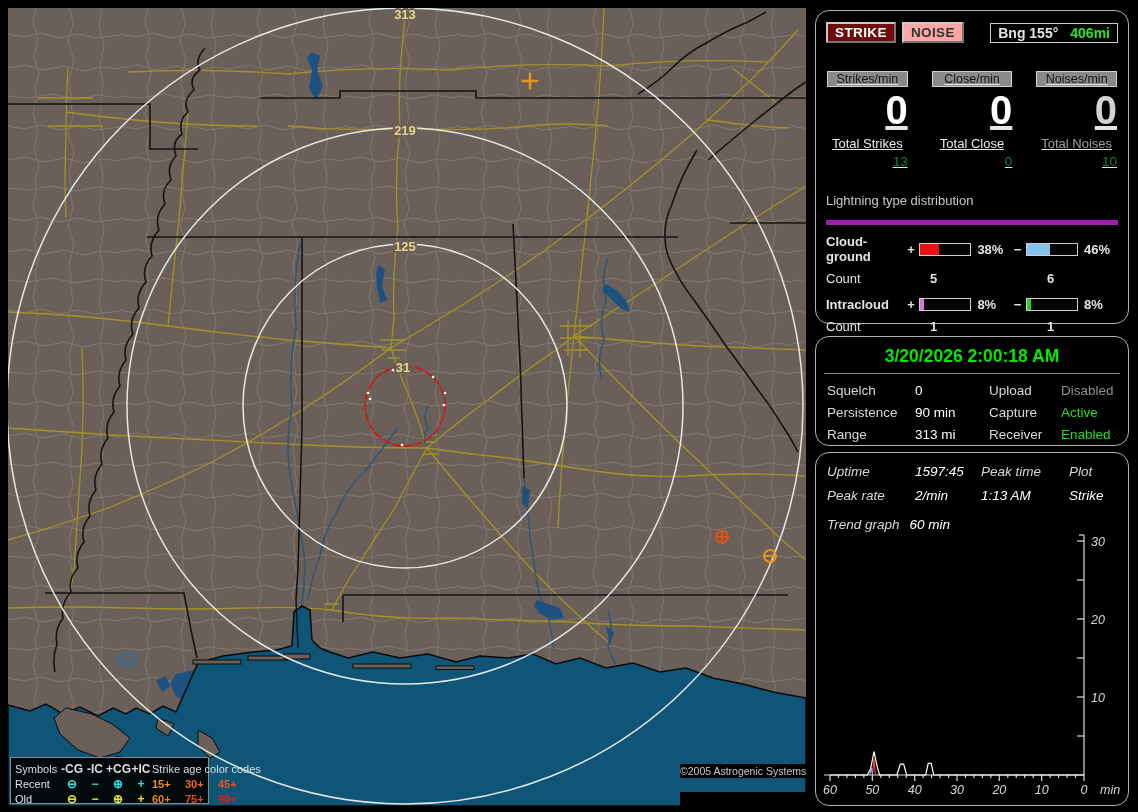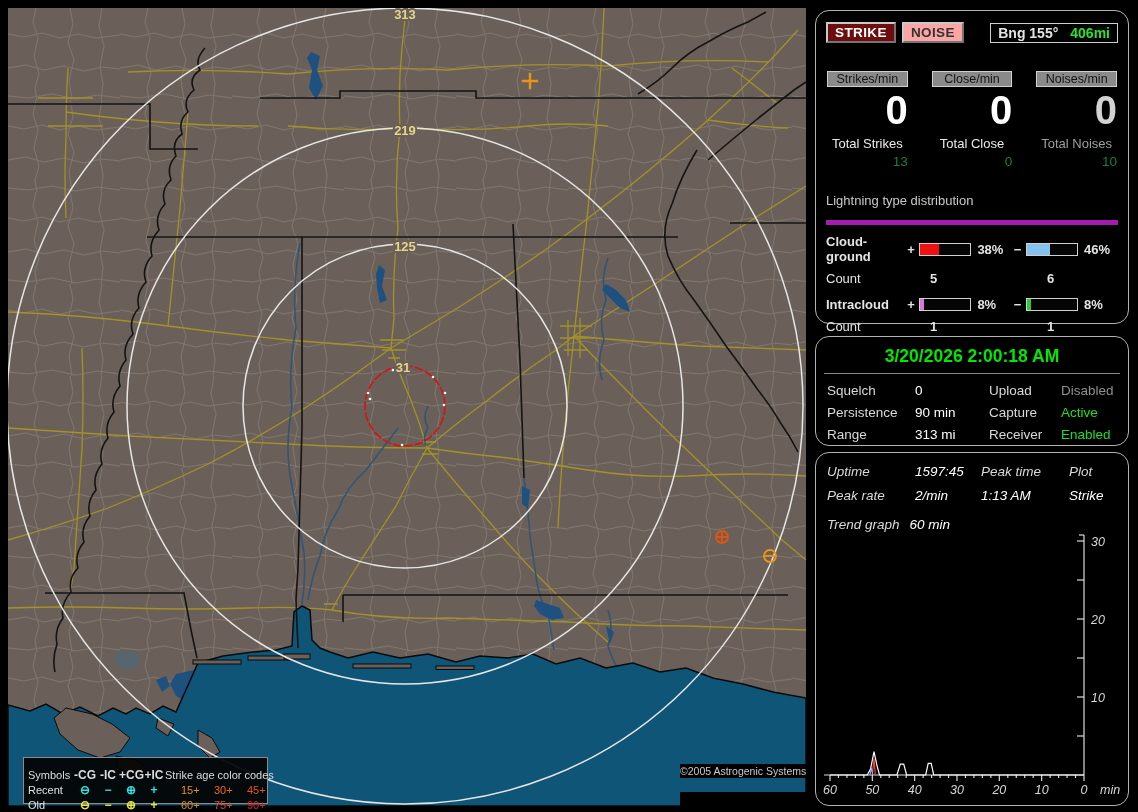--- a/index.html
+++ b/index.html
@@ -13,21 +13,21 @@
   .box2{top:336px;height:110px;}
   .box3{top:452px;height:354px;font-style:italic;}
   .top-row{display:flex;align-items:center;gap:6px;margin:3px 2px 0 2px;}
   .btn{font-weight:bold;font-size:13.5px;padding:1px 7px;cursor:pointer;
        font-family:"Liberation Sans",sans-serif;letter-spacing:.4px;}
   .btn-strike{background:#6e0d0d;color:#fff;border:2px outset #c9c9c9;}
   .btn-noise{background:#fca5a5;color:#333;border:2px outset #c9c9c9;}
   .bng{margin-left:auto;background:#000;border:1px solid #cfcfcf;padding:1px 7px;
        font-weight:bold;font-size:14px;display:flex;gap:12px;}
   .bng-range{color:#2ae22a;}
-  .counters{display:flex;margin-top:28px;padding:0 3px;gap:24px;}
+  .counters{display:flex;margin-top:28px;padding:0 3px;gap:24px;text-decoration:underline;}
   .counter-col{flex:1;display:flex;flex-direction:column;}
   .chip{background:#8a8a8a;color:#151515;font-size:12.5px;text-align:center;
         border:1px solid #cfcfcf;padding:0 2px;white-space:nowrap;}
   .rate{font-size:40px;font-weight:bold;text-align:right;line-height:1.0;margin-top:3px;color:#fff;}
   .rate.dim{color:#d2d2d2;}
   .total-label{font-size:13px;text-align:center;margin-top:6px;color:#eaeaea;white-space:nowrap;}
   .total-label.dim{color:#9aa0a0;}
   .total-value{text-align:right;font-size:13.5px;margin-top:3px;color:#15803d;}
   .dist{margin-top:24px;padding:0 2px;}
   .dist-title{color:#c9c9c9;border-bottom:5px solid #a21caf;padding-bottom:12px;margin-bottom:9px;}
@@ -43,28 +43,28 @@
   .dc-2{display:inline-block;font-weight:bold;}
   .dt{color:#00e800;font-size:17.5px;font-weight:bold;border-bottom:1px solid #8a8a8a;
       padding:1px 2px 6px;margin-bottom:9px;white-space:nowrap;text-align:center;}
   .grid2{display:grid;grid-template-columns:88px 74px 72px auto;row-gap:7px;font-size:13.5px;padding:0 3px;}
   .grid3{display:grid;grid-template-columns:88px 66px 88px auto;row-gap:9px;font-size:13.5px;padding:3px 3px 0;}
   .lbl{color:#d9d9d9;}
   .val{color:#fff;}
   .trend-line{display:flex;gap:10px;margin:14px 0 0 3px;font-size:13.5px;}
   #trend-svg{position:absolute;right:2px;bottom:4px;width:306px;height:276px;}
   
-  .legend{position:absolute;left:23px;top:757px;width:245px;height:47px;box-sizing:border-box;
+  .legend{position:absolute;left:10px;top:757px;width:199px;height:47px;box-sizing:border-box;
           background:rgba(3,3,3,.93);border:1px solid #8a8a8a;color:#e0e0e0;font-size:11px;
           display:grid;grid-template-columns:45px 24px 22px 24px 22px 33px 33px 30px;
-          padding:10px 4px;align-items:center;line-height:1.25;}
+          padding:4px 4px;align-items:center;line-height:1.25;}
   .lg-head{color:#dcdcdc;white-space:nowrap;}
   .lg-age-header{grid-column:6/9;}
   .lg-sym{text-align:center;font-weight:bold;font-size:12px;}
-  .lg-age{font-weight:normal;margin-left:16px;}
+  .lg-age{font-weight:bold;}
   .copyright{position:absolute;left:680px;top:764px;width:126px;height:14px;background:#000;
              color:#c9c9c9;font-size:10.5px;text-align:center;line-height:14px;white-space:nowrap;}
 </style>
 </head>
 <body>
 
 <svg class="map-svg" viewBox="0 0 798 798" xmlns="http://www.w3.org/2000/svg">
   <defs>
     <pattern id="cnty" width="112" height="92" patternUnits="userSpaceOnUse">
       <g stroke="#837a70" stroke-width="1" fill="none" opacity="0.85">

